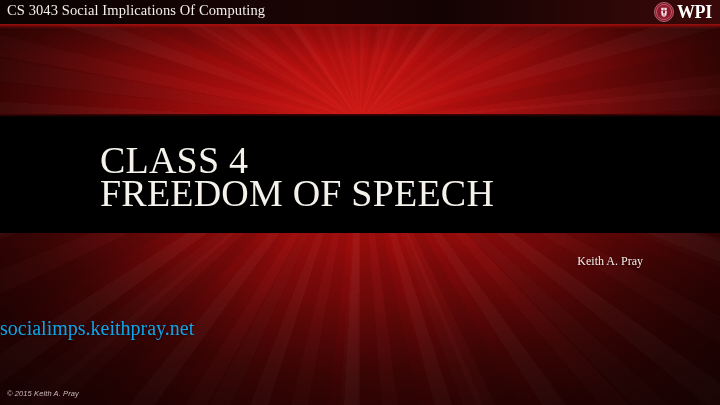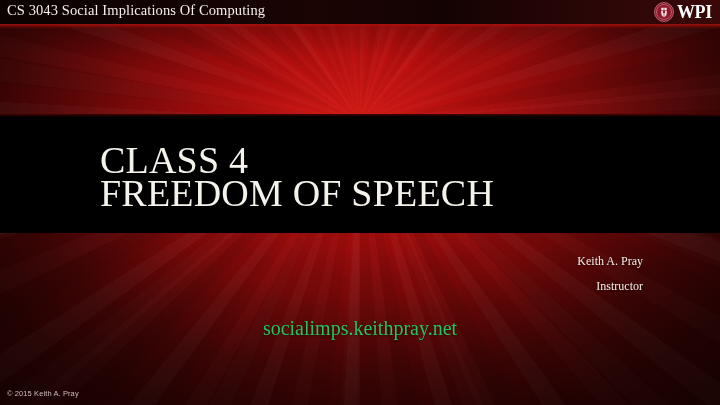--- a/index.html
+++ b/index.html
@@ -179,39 +179,39 @@
     z-index: 6;
     text-shadow: 0 1px 2px rgba(0,0,0,0.45);
   }
 
   
   .site-url {
     position: absolute;
     left: 0;
     top: 316px;
     width: 720px;
-    text-align: center;
-    color: #22c55e;
+    color: #0ea5e9;
     font-size: 20px;
     line-height: 24px;
     z-index: 6;
     text-shadow: 0 1px 2px rgba(0,0,0,0.45);
   }
 
   
   .copyright {
     position: absolute;
     left: 7px;
     top: 389px;
     color: #cbbcbc;
     font-size: 7.5px;
     line-height: 10px;
     letter-spacing: 0.1px;
     z-index: 6;
     font-family: "Liberation Sans", "DejaVu Sans", sans-serif;
+    font-style: italic;
   }
 </style>
 </head>
 <body>
 
 <div id="slide">
 
   <div class="bg-base"></div>
   <div class="rays"></div>
   <div class="rays-2"></div>
@@ -239,20 +239,19 @@
   <div class="title-band">
     <div class="title-band-top-glow"></div>
     <div class="title-text">
       <div>CLASS 4</div>
       <div>FREEDOM OF SPEECH</div>
     </div>
   </div>
 
   <div class="instructor">
     <div>Keith A. Pray</div>
-    <div>Instructor</div>
   </div>
 
   <div class="site-url">socialimps.keithpray.net</div>
 
   <div class="copyright">© 2015 Keith A. Pray</div>
 
 </div>
 
 </body></html>

